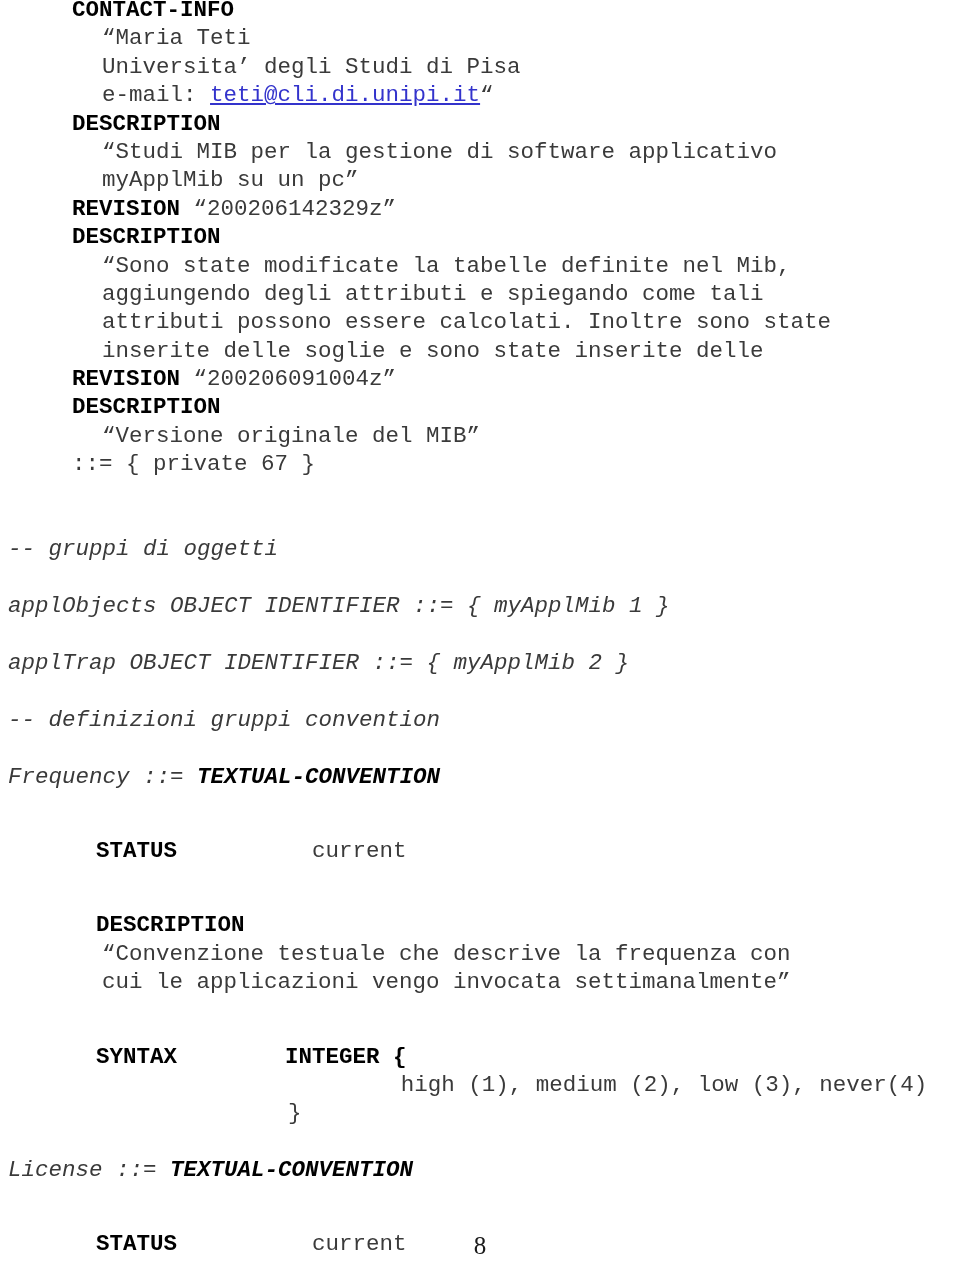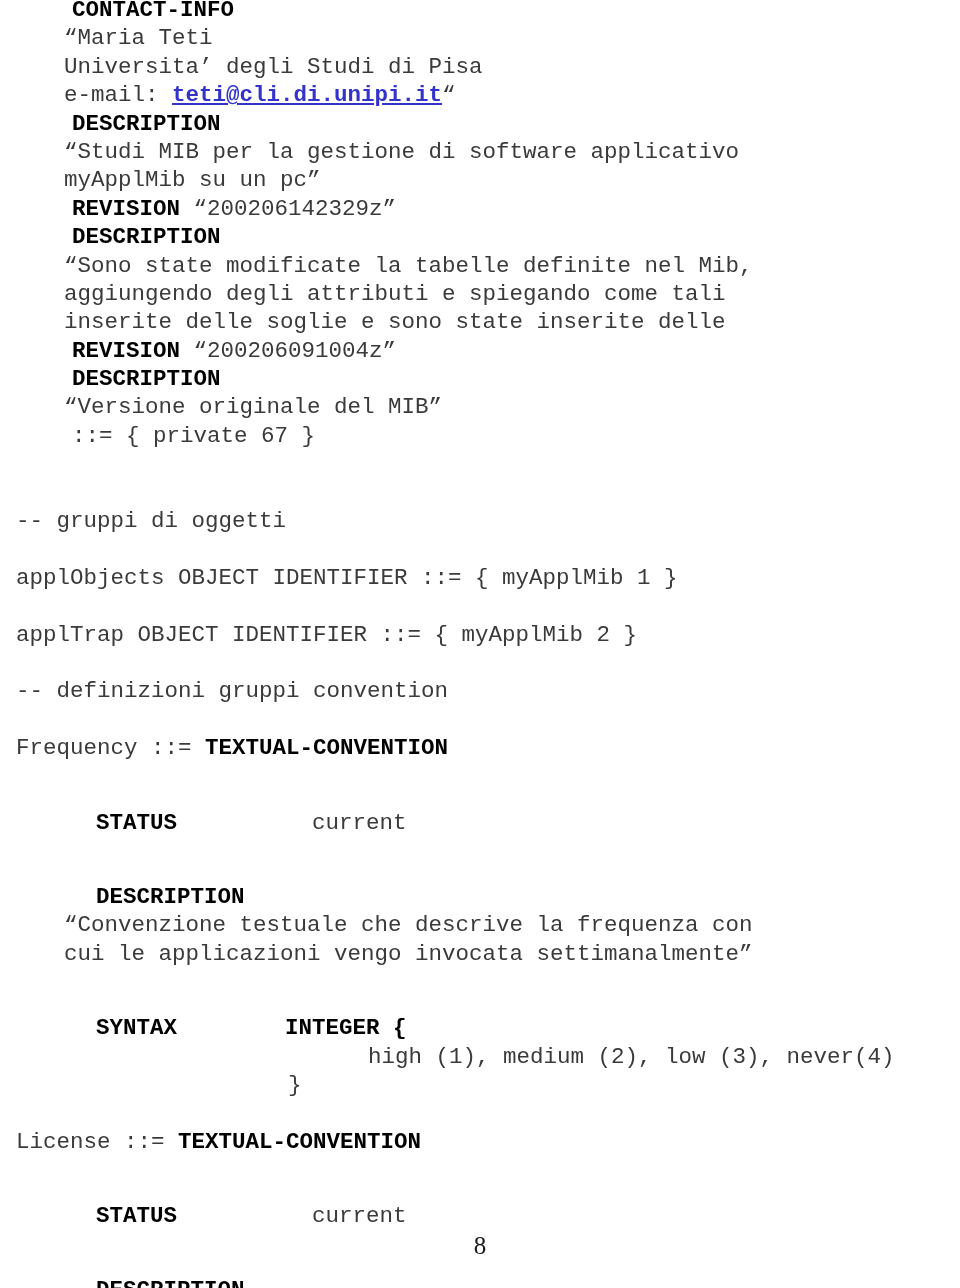--- a/index.html
+++ b/index.html
@@ -27,37 +27,36 @@
     height: 28.4px;
     line-height: 28.4px;
     white-space: pre;
     font-size: 22.5px;
     color: #3a3a3a;
     letter-spacing: 0px;
   }
   .line.blank { color: transparent; }
 
   
-  .i0  { padding-left: 16px;   }
+  .i0  { padding-left: 8px; font-style: italic;   }
   .i45 { padding-left: 72px;  }
   .i6  { padding-left: 96px; margin-top: 46px;  }
-  .i9  { padding-left: 64px; }
+  .i9  { padding-left: 102px; }
   .i18 { padding-left: 288px; }
-  .i23 { padding-left: 368px; }
+  .i23 { padding-left: 368px; text-align: center; }
 
   b.kw {
     font-weight: bold;
     color: #000000;
   }
   span.plain { font-weight: normal; color: #3a3a3a; }
 
   a.mail {
     color: #3333cc;
     text-decoration: underline;
-    font-weight: bold;
   }
 
   
   .folio {
     position: absolute;
     left: 0;
     top: 1232px;
     width: 960px;
     text-align: center;
     font-family: "Liberation Serif", "DejaVu Serif", serif;
@@ -73,20 +72,21 @@
     <div class="line i9"><span class="plain">“Maria Teti</span></div>
     <div class="line i9"><span class="plain">Universita’ degli Studi di Pisa</span></div>
     <div class="line i9"><span class="plain">e-mail: </span><a class="mail" href="#">teti@cli.di.unipi.it</a><span class="plain">“</span></div>
     <div class="line i45"><b class="kw">DESCRIPTION</b></div>
     <div class="line i9"><span class="plain">“Studi MIB per la gestione di software applicativo</span></div>
     <div class="line i9"><span class="plain">myApplMib su un pc”</span></div>
     <div class="line i45"><b class="kw">REVISION</b><span class="plain"> “200206142329z”</span></div>
     <div class="line i45"><b class="kw">DESCRIPTION</b></div>
     <div class="line i9"><span class="plain">“Sono state modificate la tabelle definite nel Mib,</span></div>
     <div class="line i9"><span class="plain">aggiungendo degli attributi e spiegando come tali</span></div>
+    <div class="line i9"><span class="plain">attributi possono essere calcolati. Inoltre sono state</span></div>
     <div class="line i9"><span class="plain">inserite delle soglie e sono state inserite delle</span></div>
     <div class="line i45"><b class="kw">REVISION</b><span class="plain"> “200206091004z”</span></div>
     <div class="line i45"><b class="kw">DESCRIPTION</b></div>
     <div class="line i9"><span class="plain">“Versione originale del MIB”</span></div>
     <div class="line i45"><span class="plain">::= { private 67 }</span></div>
     <div class="line i0 blank"> </div>
     <div class="line i0 blank"> </div>
     <div class="line i0"><span class="plain">-- gruppi di oggetti</span></div>
     <div class="line i0 blank"> </div>
     <div class="line i0"><span class="plain">applObjects OBJECT IDENTIFIER ::= { myApplMib 1 }</span></div>

